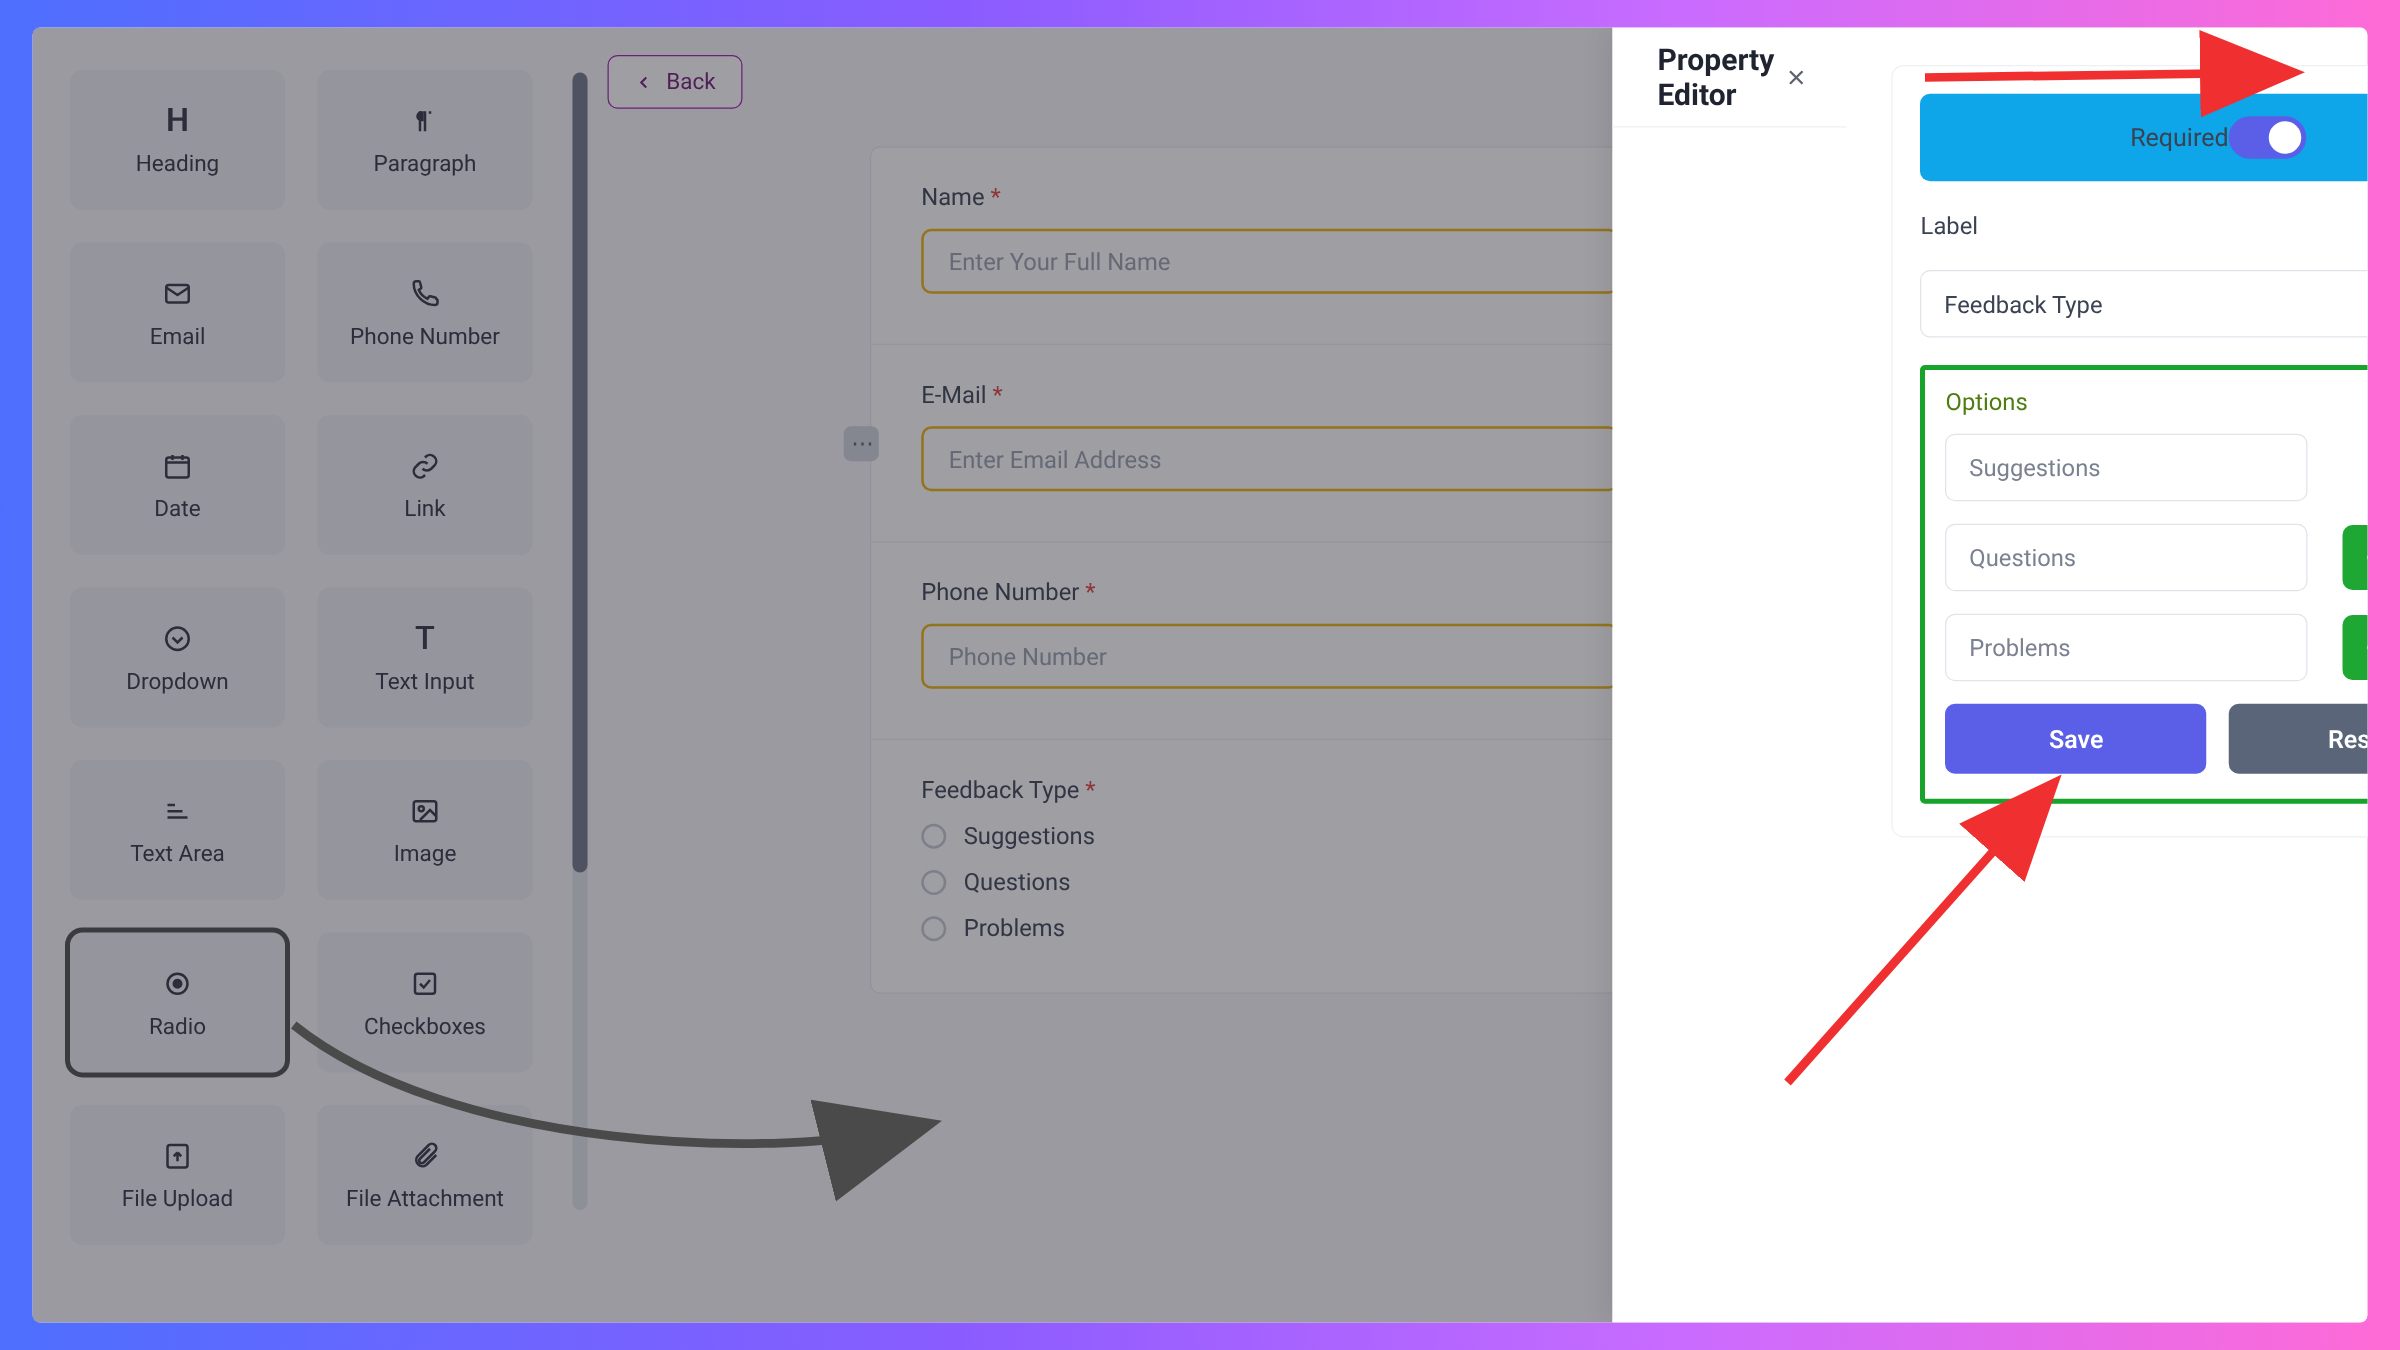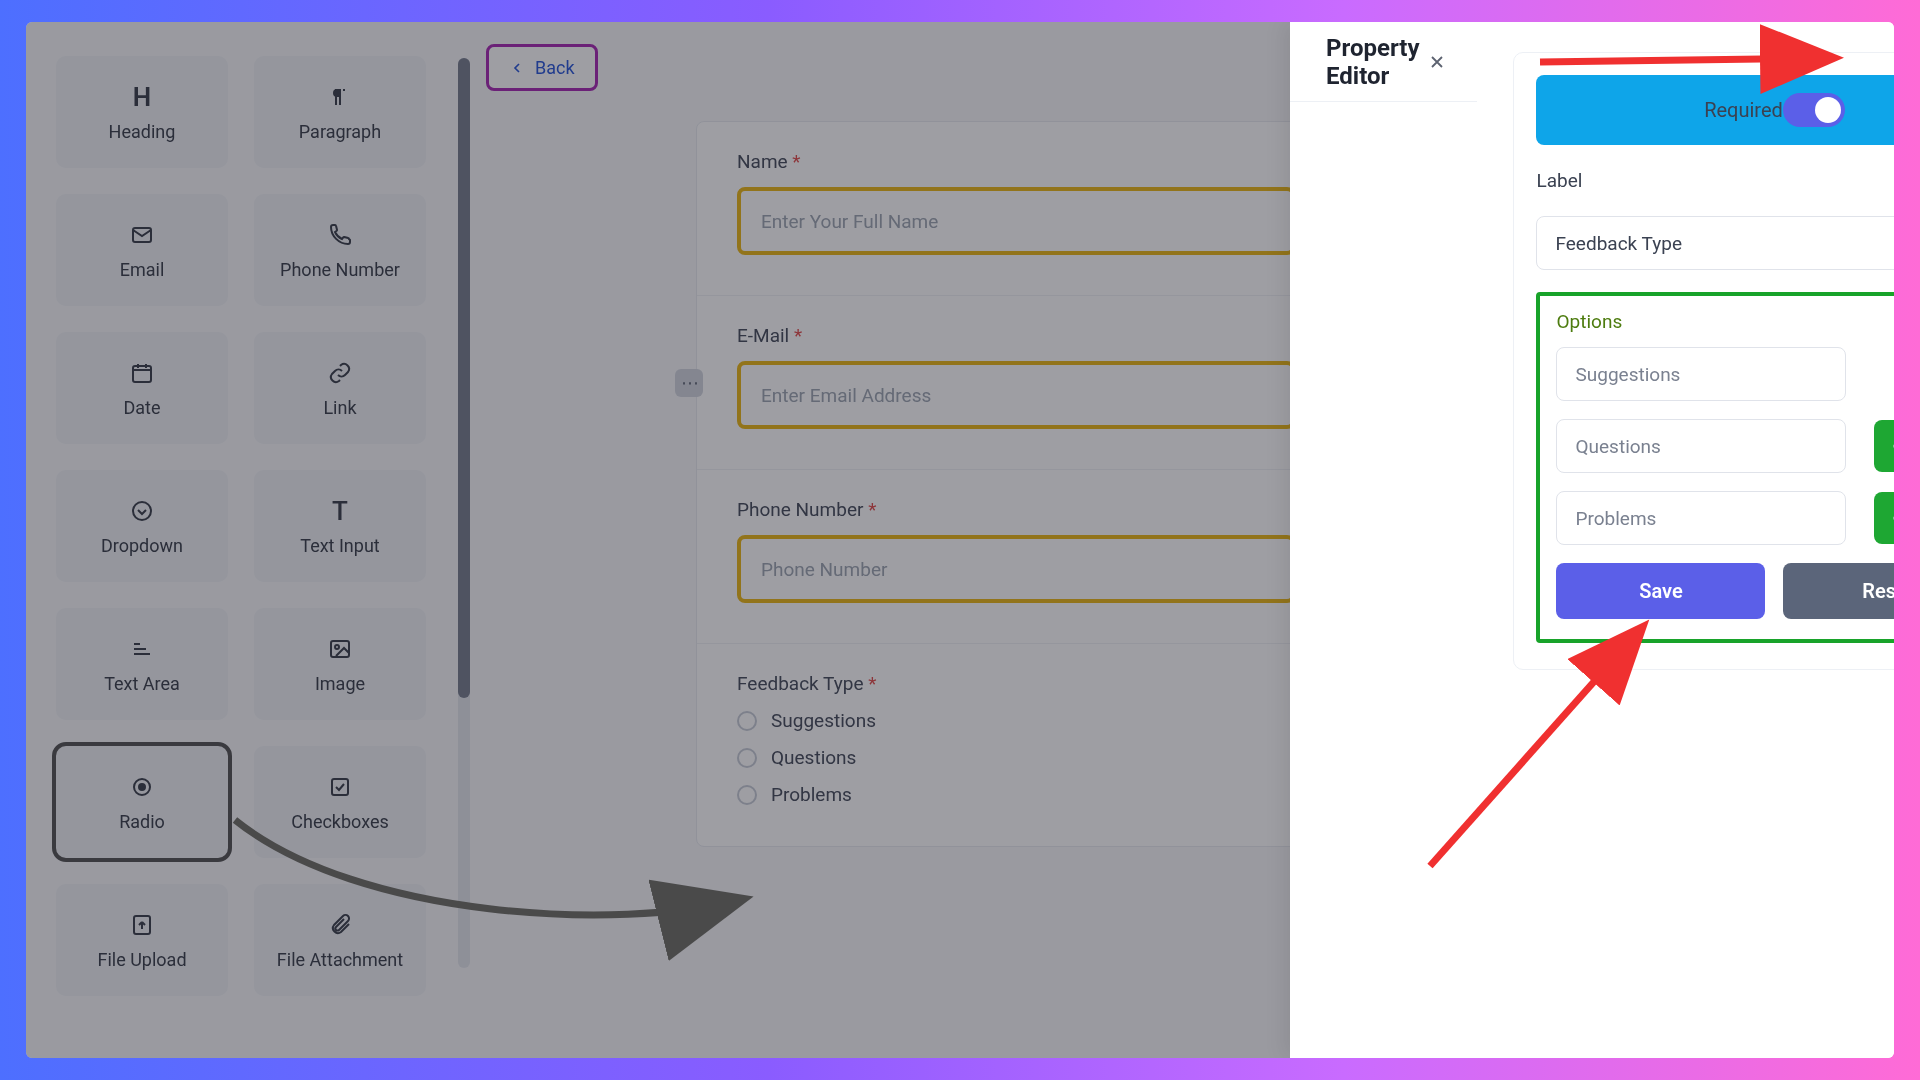--- a/index.html
+++ b/index.html
@@ -82,25 +82,25 @@
 .canvas-wrap {
   flex: 1;
   position: relative;
   padding: 22px 30px 30px 30px;
 }
 .back-btn {
   display: inline-flex;
   align-items: center;
   gap: 10px;
   background: #fff;
-  border: 3px solid #a21caf;
+  border: 1px solid #a21caf;
   border-radius: 8px;
   padding: 10px 20px;
   font-size: 18px;
-  color: #1d4ed8;
+  color: #701a75;
   cursor: pointer;
 }
 .back-btn svg { width:16px;height:16px; }
 
 .form-canvas {
   margin-top: 30px;
   margin-left: 210px;
   width: 640px;
   background: #fff;
   border: 1px solid #e7e9ef;
@@ -114,22 +114,22 @@
 }
 .form-field:last-child { border-bottom:none; }
 .field-label {
   font-size: 19px;
   color: #3b4252;
   margin-bottom: 14px;
 }
 .field-label .req { color:#e04040; }
 .text-input {
   width: 100%;
-  height: 68px;
-  border: 4px solid #eab308;
+  height: 52px;
+  border: 2px solid #eab308;
   border-radius: 8px;
   padding: 0 20px;
   font-size: 19px;
   color: #8b5cf6;
   background:#fff;
 }
 .text-input::placeholder { color:#97a0ad; }
 
 .radio-group { display:flex;flex-direction:column;gap:14px;margin-top:6px; }
 .radio-item { display:flex;align-items:center;gap:14px;font-size:19px;color:#3b4252; }

